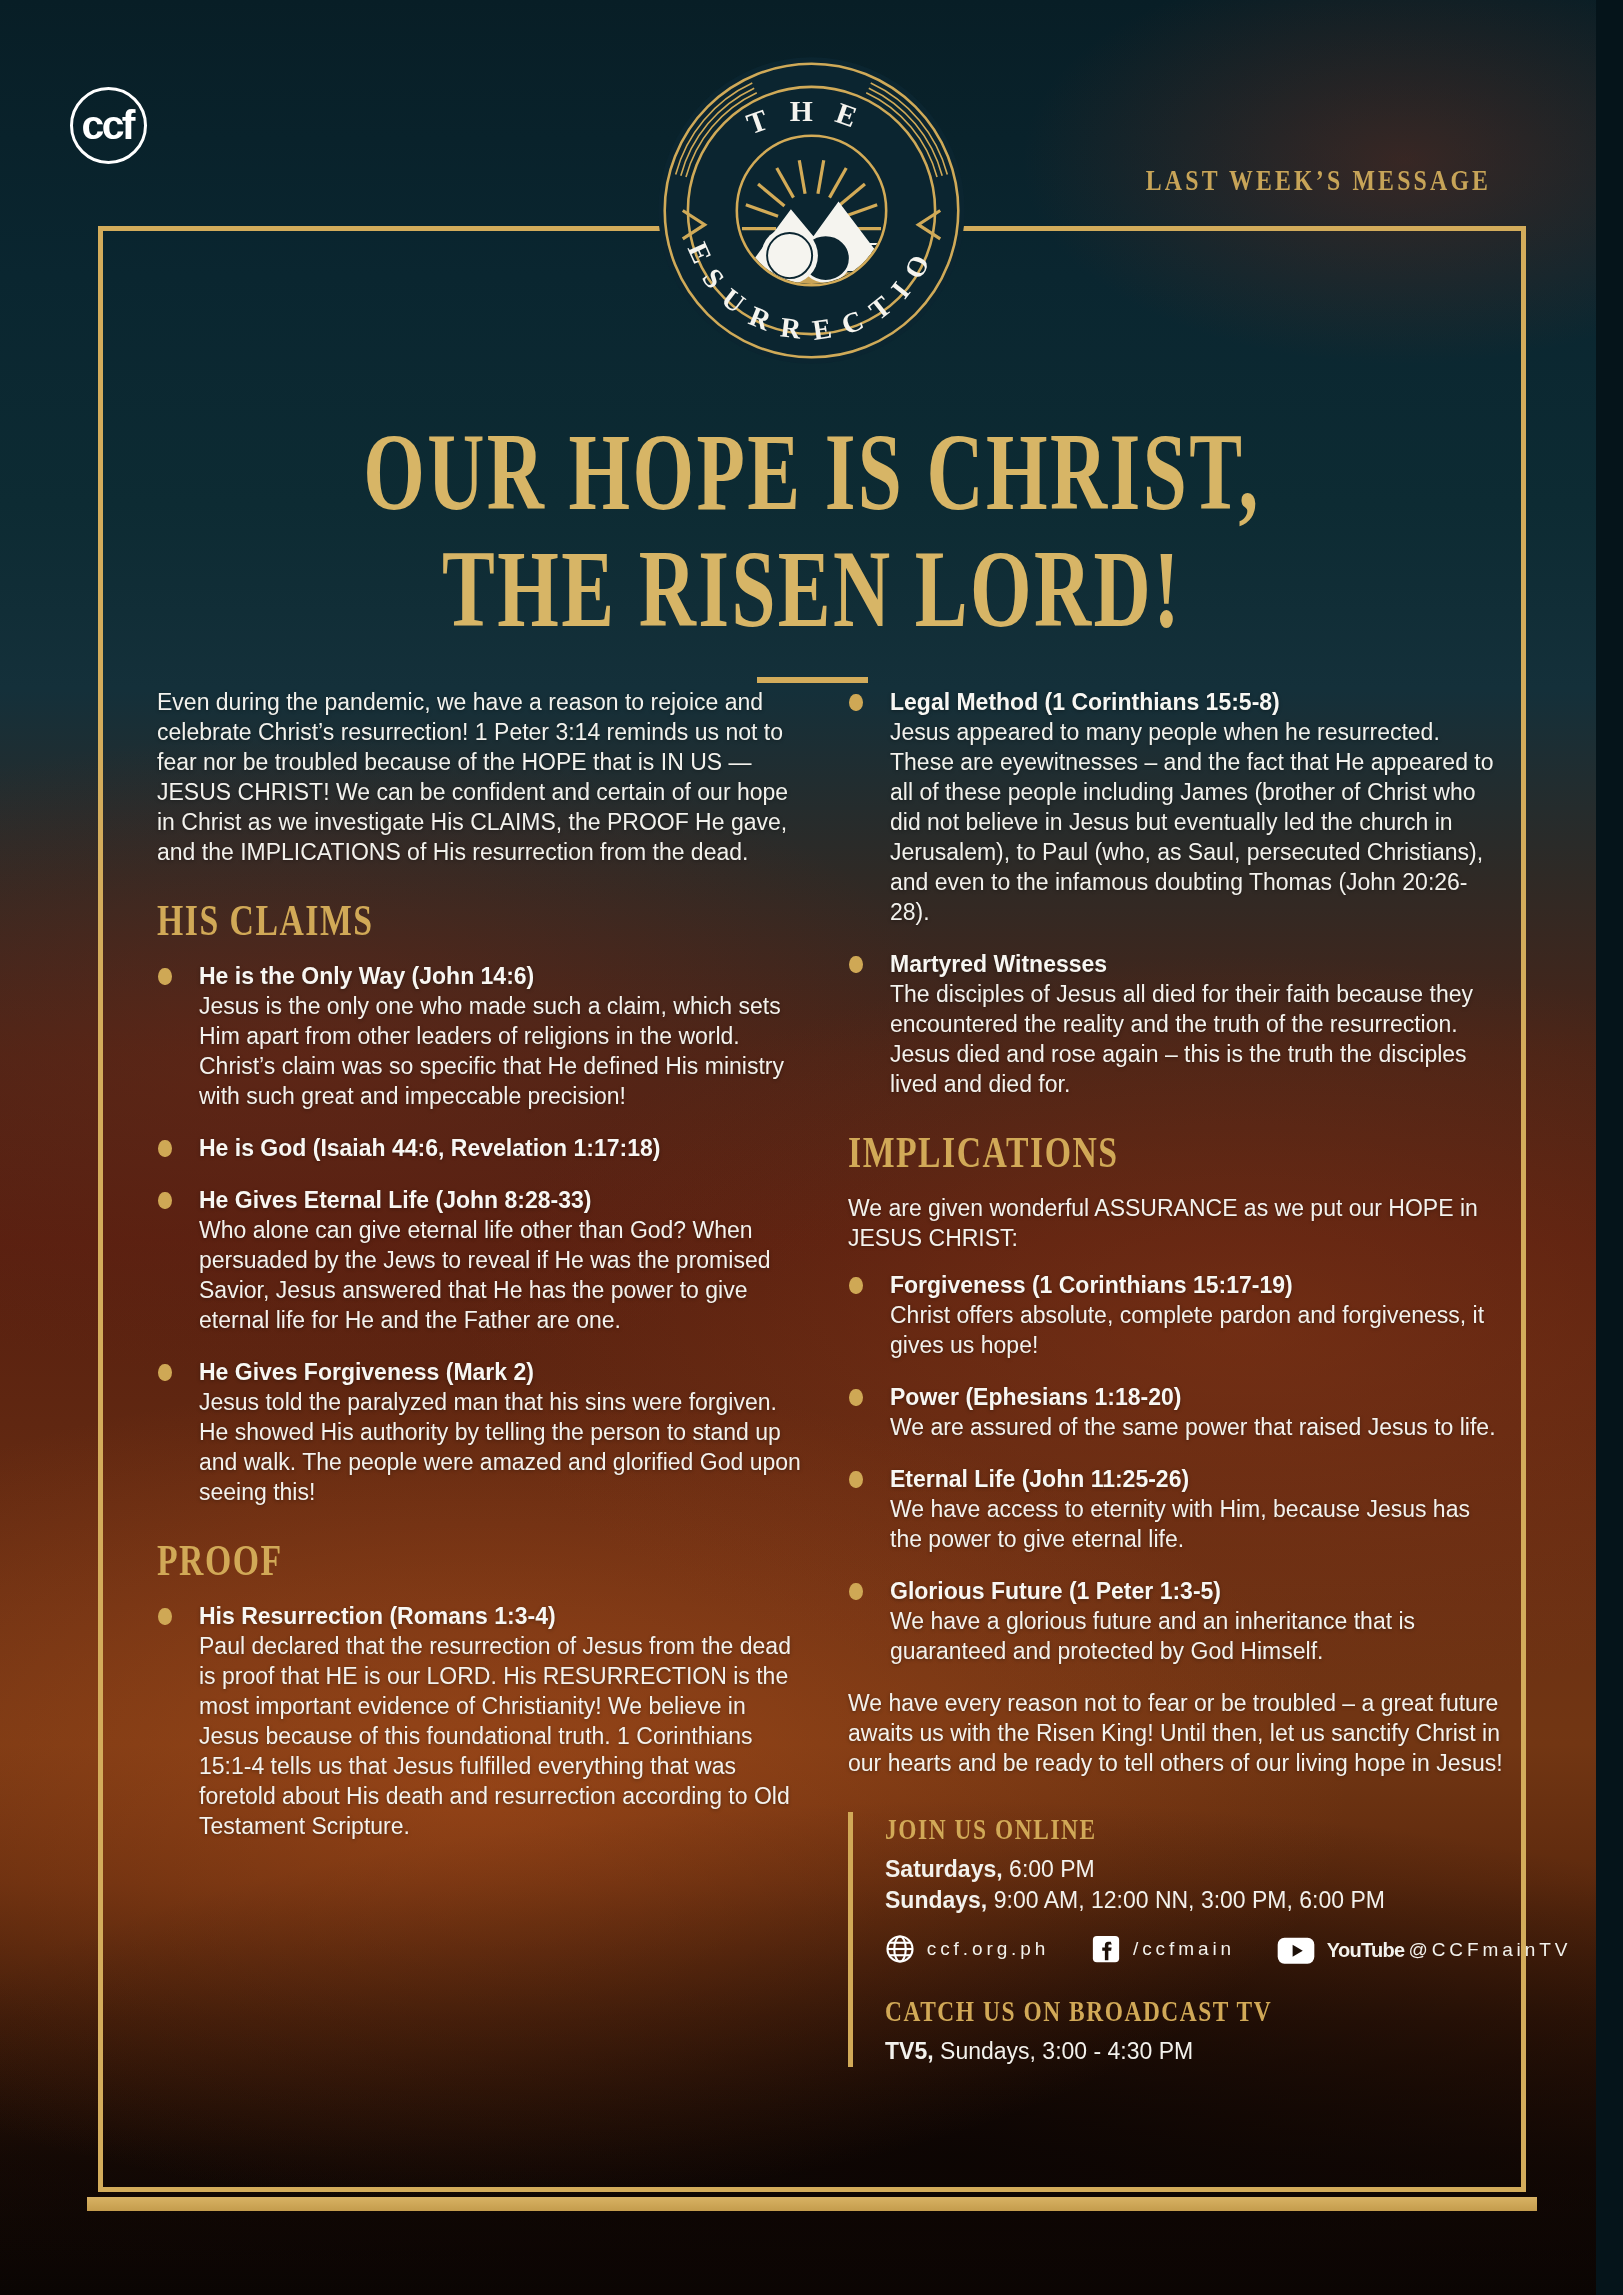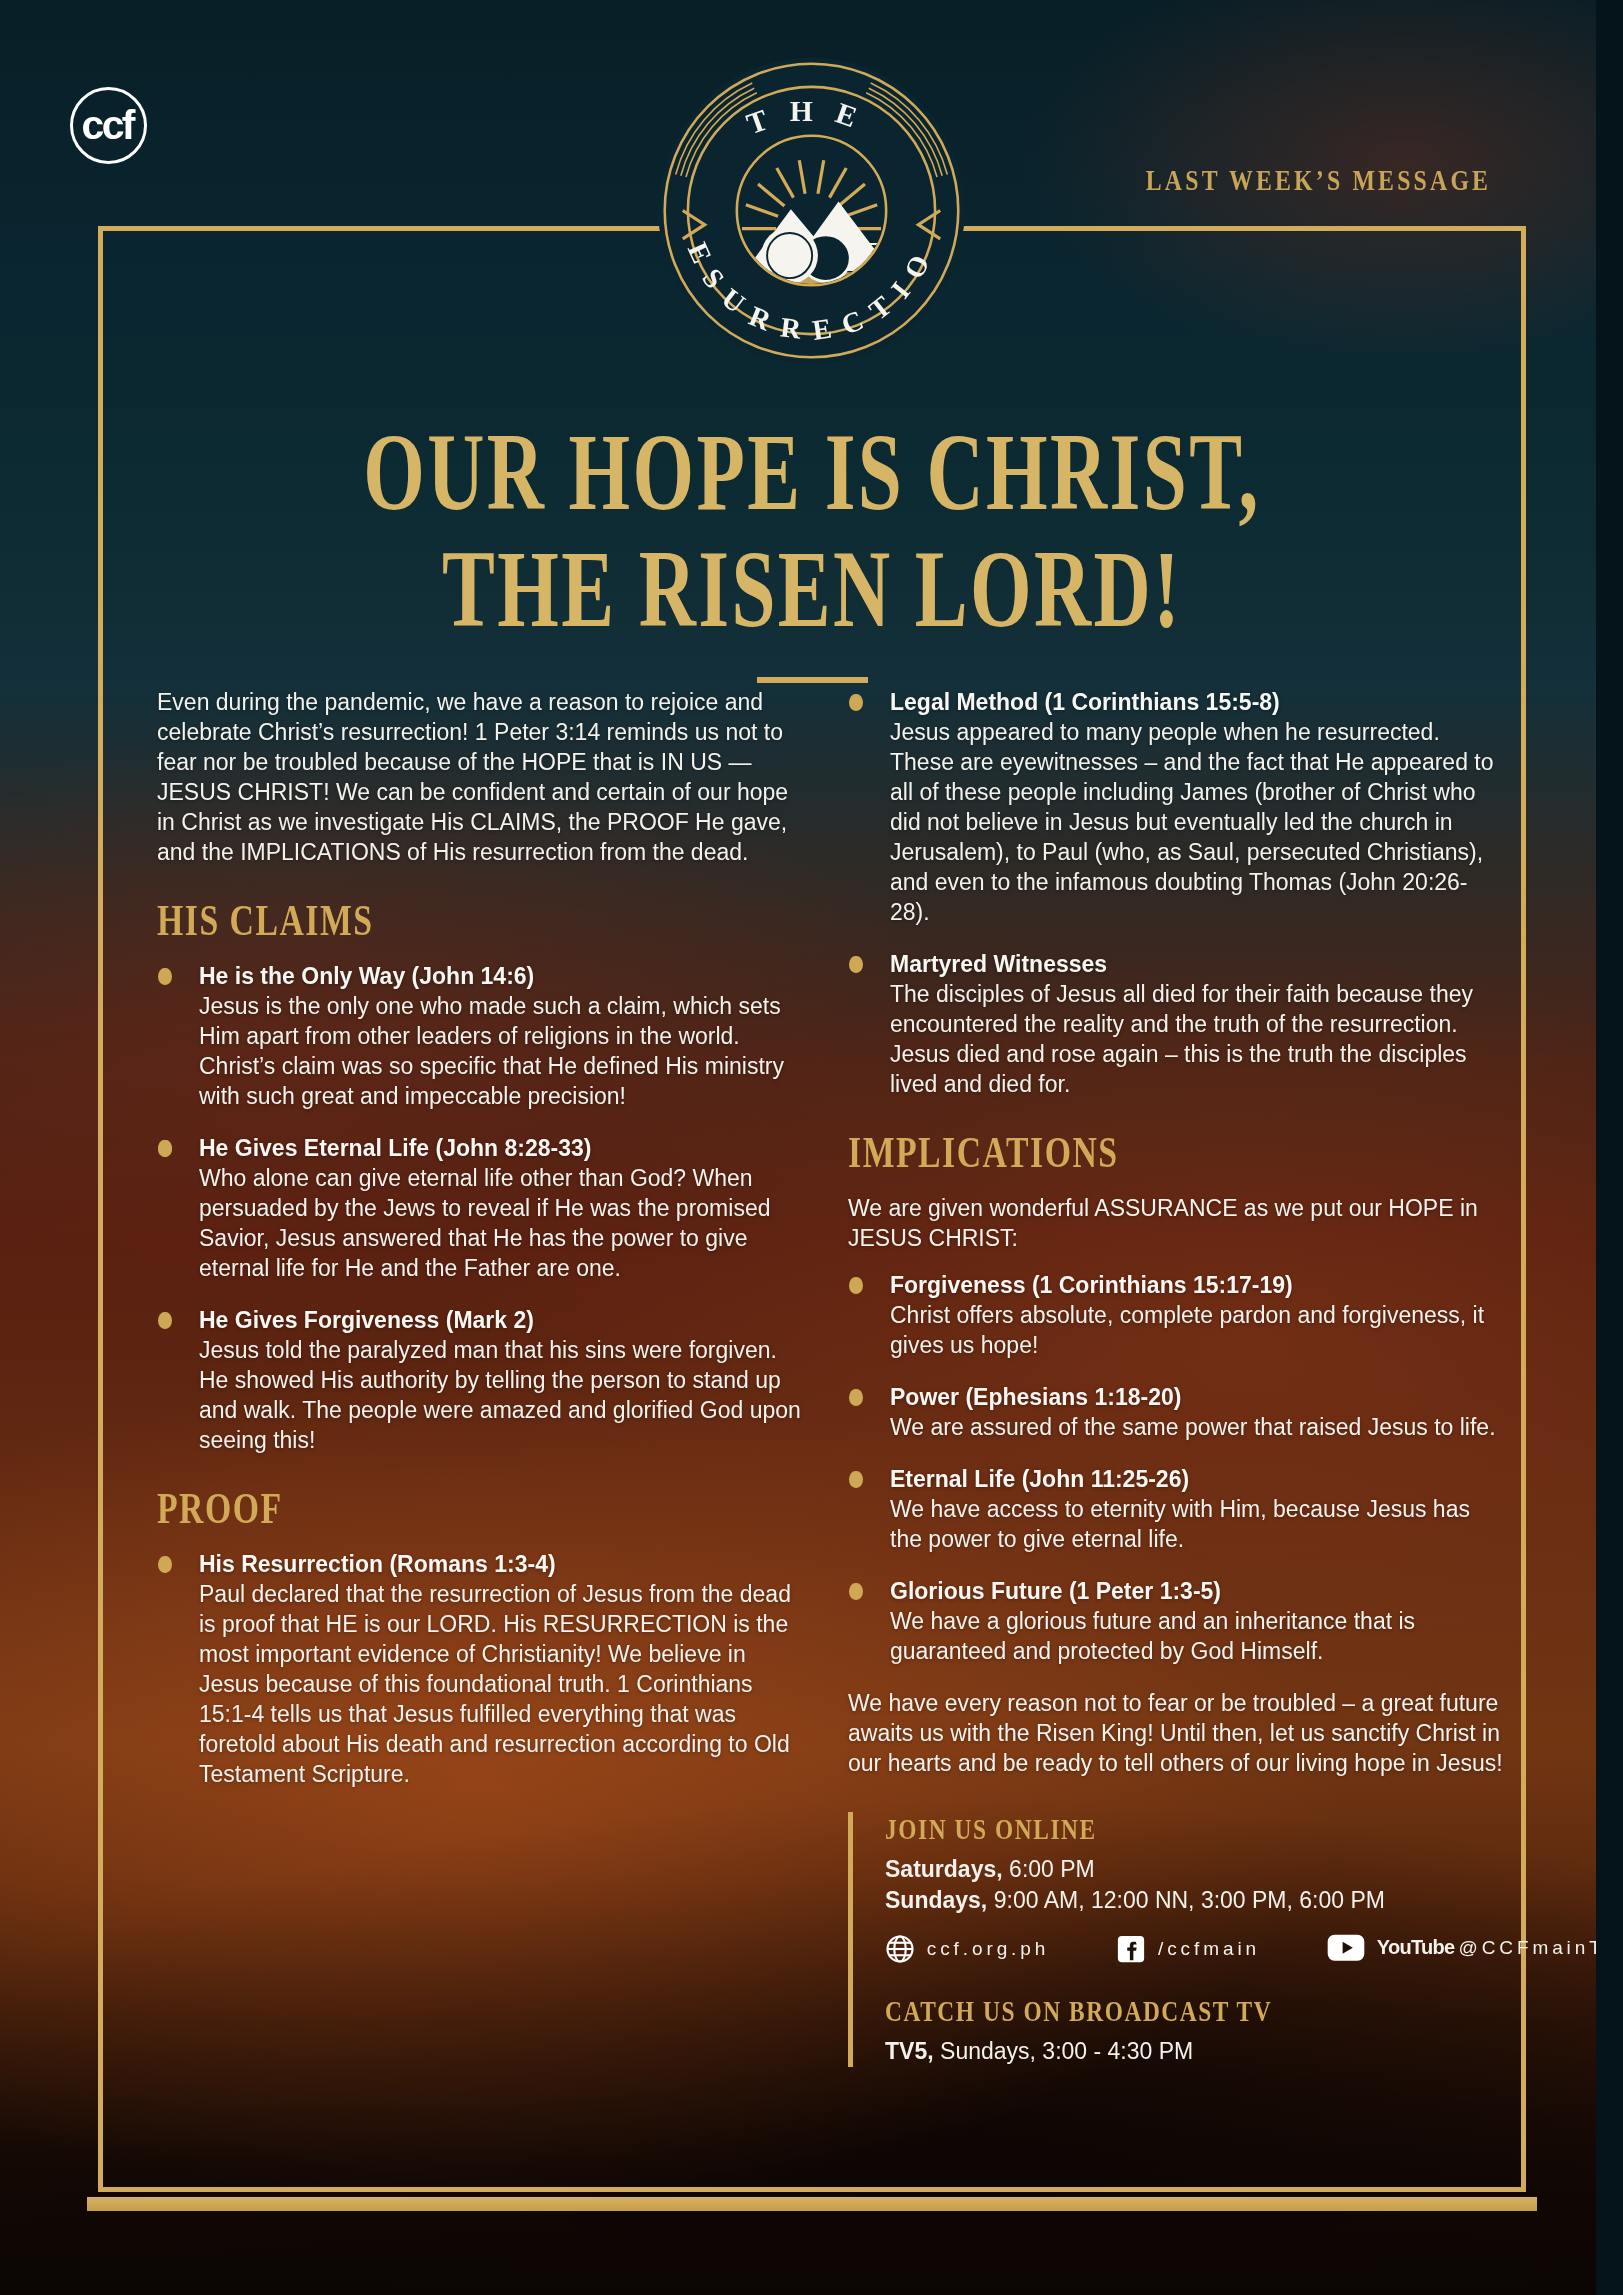--- a/index.html
+++ b/index.html
@@ -56,21 +56,21 @@
 
   .imp-intro { margin:3.9px 0 17px 0; }
   .closing { margin-top:9.2px; }
 
   .footerblock { margin-top:34px; border-left:5.2px solid #d1a957; padding-left:32px; }
   .subhead { font-family:"Liberation Serif", serif; font-weight:700; color:#d1a957;
     font-size:30px; line-height:34px; letter-spacing:2px; transform:scaleX(.78);
     transform-origin:left center; white-space:nowrap; margin-bottom:7.9px; }
   .sched { font-size:23px; line-height:31px; white-space:nowrap; }
   .lbl { font-weight:700; margin-right:6.5px; }
-  .social { display:flex; align-items:flex-start; margin:18.3px 0 6.5px 0;gap:25px; }
+  .social { display:flex; align-items:flex-end; margin:18.3px 0 6.5px 0; }
   .soc { display:flex; align-items:center; margin-right:42px; }
   .soc svg { display:block; margin-right:11.8px; }
   .soc-text { font-size:19px; letter-spacing:3.9px; white-space:nowrap; }
   .ytword { font-weight:700; font-size:20px; letter-spacing:-0.7px; margin-right:4px; }
   .broadcast-head { margin-top:30px; }
 </style>
 </head>
 <body>
 
 <div class="page">
@@ -158,20 +158,21 @@
 
       <h2 class="sechead goldhead">HIS CLAIMS</h2>
 
       <div class="item">
         <span class="dot"></span>
         <div class="ihead">He is the Only Way (John 14:6)</div>
         <div class="ibody">Jesus is the only one who made such a claim, which sets Him apart from other leaders of religions in the world. Christ’s claim was so specific that He defined His ministry with such great and impeccable precision!</div>
       </div>
       <div class="item">
         <span class="dot"></span>
+        <div class="ihead">He is God (Isaiah 44:6, Revelation 1:17:18)</div>
       </div>
       <div class="item">
         <span class="dot"></span>
         <div class="ihead">He Gives Eternal Life (John 8:28-33)</div>
         <div class="ibody">Who alone can give eternal life other than God? When persuaded by the Jews to reveal if He was the promised Savior, Jesus answered that He has the power to give eternal life for He and the Father are one.</div>
       </div>
       <div class="item">
         <span class="dot"></span>
         <div class="ihead">He Gives Forgiveness (Mark 2)</div>
         <div class="ibody">Jesus told the paralyzed man that his sins were forgiven. He showed His authority by telling the person to stand up and walk. The people were amazed and glorified God upon seeing this!</div>

